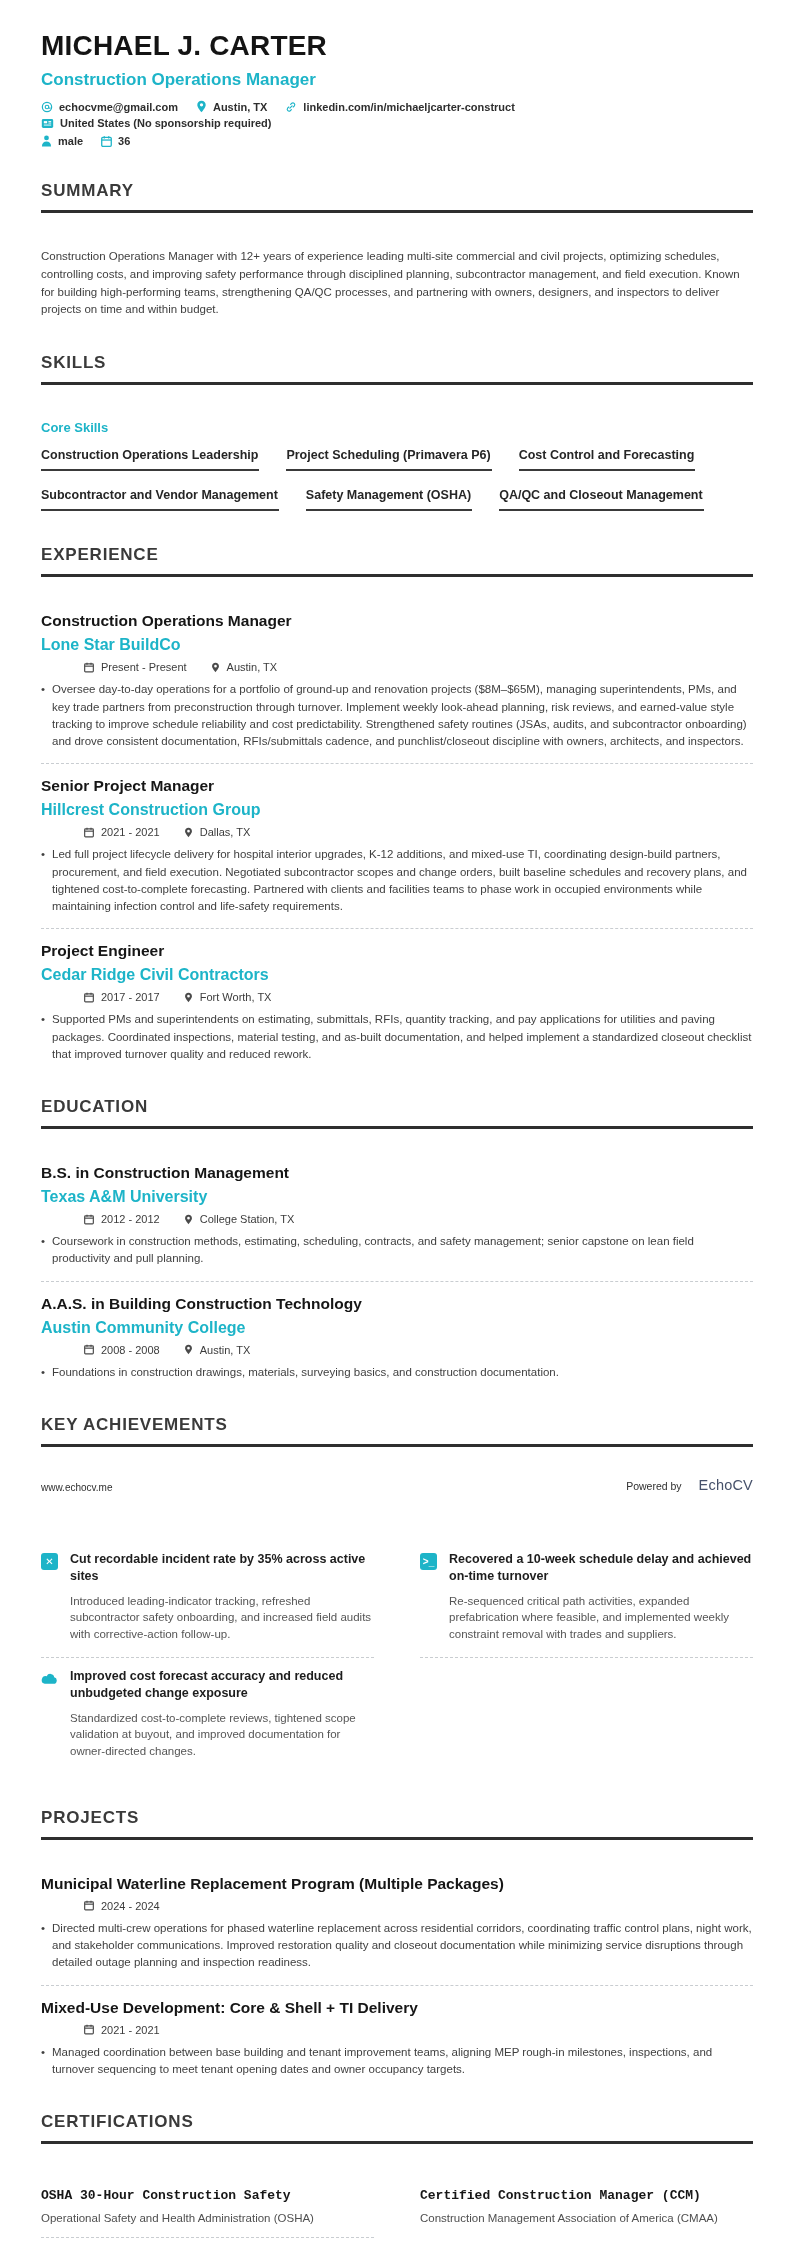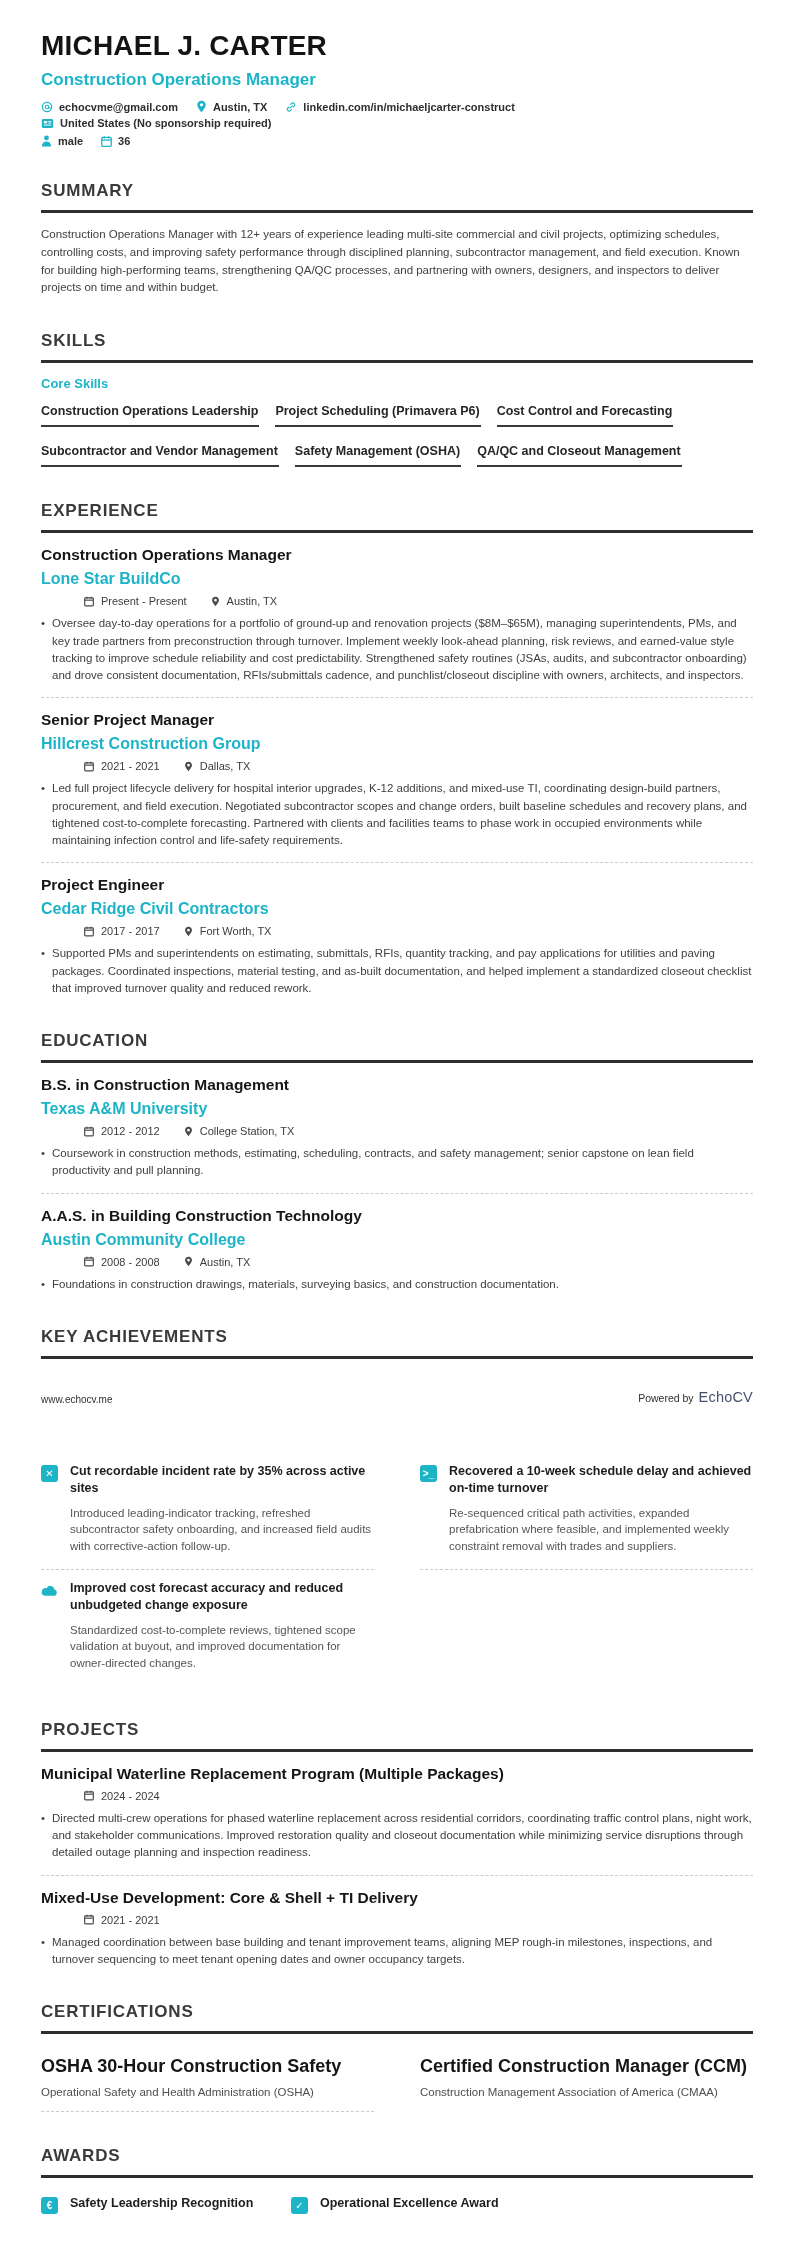--- a/index.html
+++ b/index.html
@@ -13,62 +13,62 @@
   .contact-rows { margin-top:10px; }
   .contact-row { display:flex; flex-wrap:wrap; gap:4px 18px; margin-top:6px; align-items:center; }
   .contact { display:flex; align-items:center; gap:6px; font-size:11px; font-weight:700; color:#2e2e2e; }
   .cicon { color:var(--accent); display:inline-flex; align-items:center; }
   .cicon svg { display:block; }
 
   
   .sec { margin-top:34px; }
   .sec-h { font-size:17px; font-weight:700; letter-spacing:.8px; color:#3a3a3a;
            border-bottom:3px solid #2e2e2e; padding-bottom:9px; }
-  .sec-body { padding-top:13px; }
+  .sec-body { padding-top:13px;margin-top:22px; }
   .para { font-size:11.5px; line-height:1.55; color:#3f3f3f; }
 
   
   .skill-group { font-size:13px; font-weight:700; color:var(--accent); margin-bottom:13px; }
-  .skill-wrap { display:flex; flex-wrap:wrap; gap:17px 16px; }
+  .skill-wrap { display:flex; flex-wrap:wrap; gap:17px 27px; }
   .skill { font-size:12.5px; font-weight:700; color:#262626; border-bottom:2px solid #3a3a3a; padding:0 1px 7px 0; }
 
   
   .entry-title { font-size:15.5px; font-weight:700; color:#161616; }
   .entry-company { font-size:16px; font-weight:700; color:var(--accent); margin-top:6px; }
   .meta { display:flex; align-items:center; gap:7px; margin-top:7px; font-size:11px; color:#3c3c3c;padding-left:43px; }
   .meta .gap { width:10px; }
   .micon { color:#4a4a4a; display:inline-flex; }
   .bullet { display:flex; gap:7px; margin-top:8px; }
   .bullet .dot { font-size:11.5px; line-height:1.5; color:#3f3f3f; }
   .bullet p { font-size:11.5px; line-height:1.5; color:#3f3f3f; }
   .dashed { border-top:1px dashed #c9cdd1; margin:13px 0 13px 0; }
 
   
   .strip { display:flex; justify-content:space-between; align-items:flex-end; }
   .strip-site { font-size:10px; color:#2f2f2f; }
-  .powered { font-size:10.5px; color:#2f2f2f; display:flex; align-items:baseline; gap:5px;text-align:right; }
+  .powered { font-size:10.5px; color:#2f2f2f; display:flex; align-items:baseline; gap:17px;text-align:right; }
   .powered .brand { font-size:14.5px; color:#46516a; letter-spacing:.2px; }
   .strip-mid { margin-top:30px; margin-bottom:46px; }
 
   
   .ach-grid { display:grid; grid-template-columns:1fr 1fr; column-gap:46px; padding-top:2px; }
   .ach-item { display:flex; gap:12px; padding:10px 0 14px 0; }
   .ach-item.b { border-bottom:1px dashed #c9cdd1; }
   .badge { flex:0 0 auto; width:17px; height:17px; border-radius:3px; background:var(--accent);
            color:#fff; font-size:10px; font-weight:700; display:flex; align-items:center; justify-content:center; margin-top:2px; }
   .badge.cloud { background:transparent; }
   .badge.cloud svg { display:block; }
   .ach-title { font-size:12.5px; font-weight:700; color:#1d1d1d; line-height:1.4; }
   .ach-text { font-size:11.5px; color:#565656; line-height:1.45; margin-top:7px; }
 
   
   .cert-grid { display:grid; grid-template-columns:1fr 1fr; column-gap:46px; }
   .cert-item { padding:9px 0 13px 0; }
   .cert-item.b { border-bottom:1px dashed #c9cdd1; }
-  .cert-name { font-size:18px; font-weight:700; color:#161616; }
+  .cert-name { font-size:13px; font-weight:700; color:#161616;font-family:Liberation Mono, monospace; }
   .cert-issuer { font-size:11.5px; color:#4f4f4f; margin-top:9px; }
 
   
   .tri-grid { display:grid; grid-template-columns:226px 226px; column-gap:24px; padding-top:4px; }
   .award-item { display:flex; gap:12px; }
   .aw-title { font-size:12.5px; font-weight:700; color:#1d1d1d; line-height:1.4; }
 </style>
 </head>
 <body>
 

